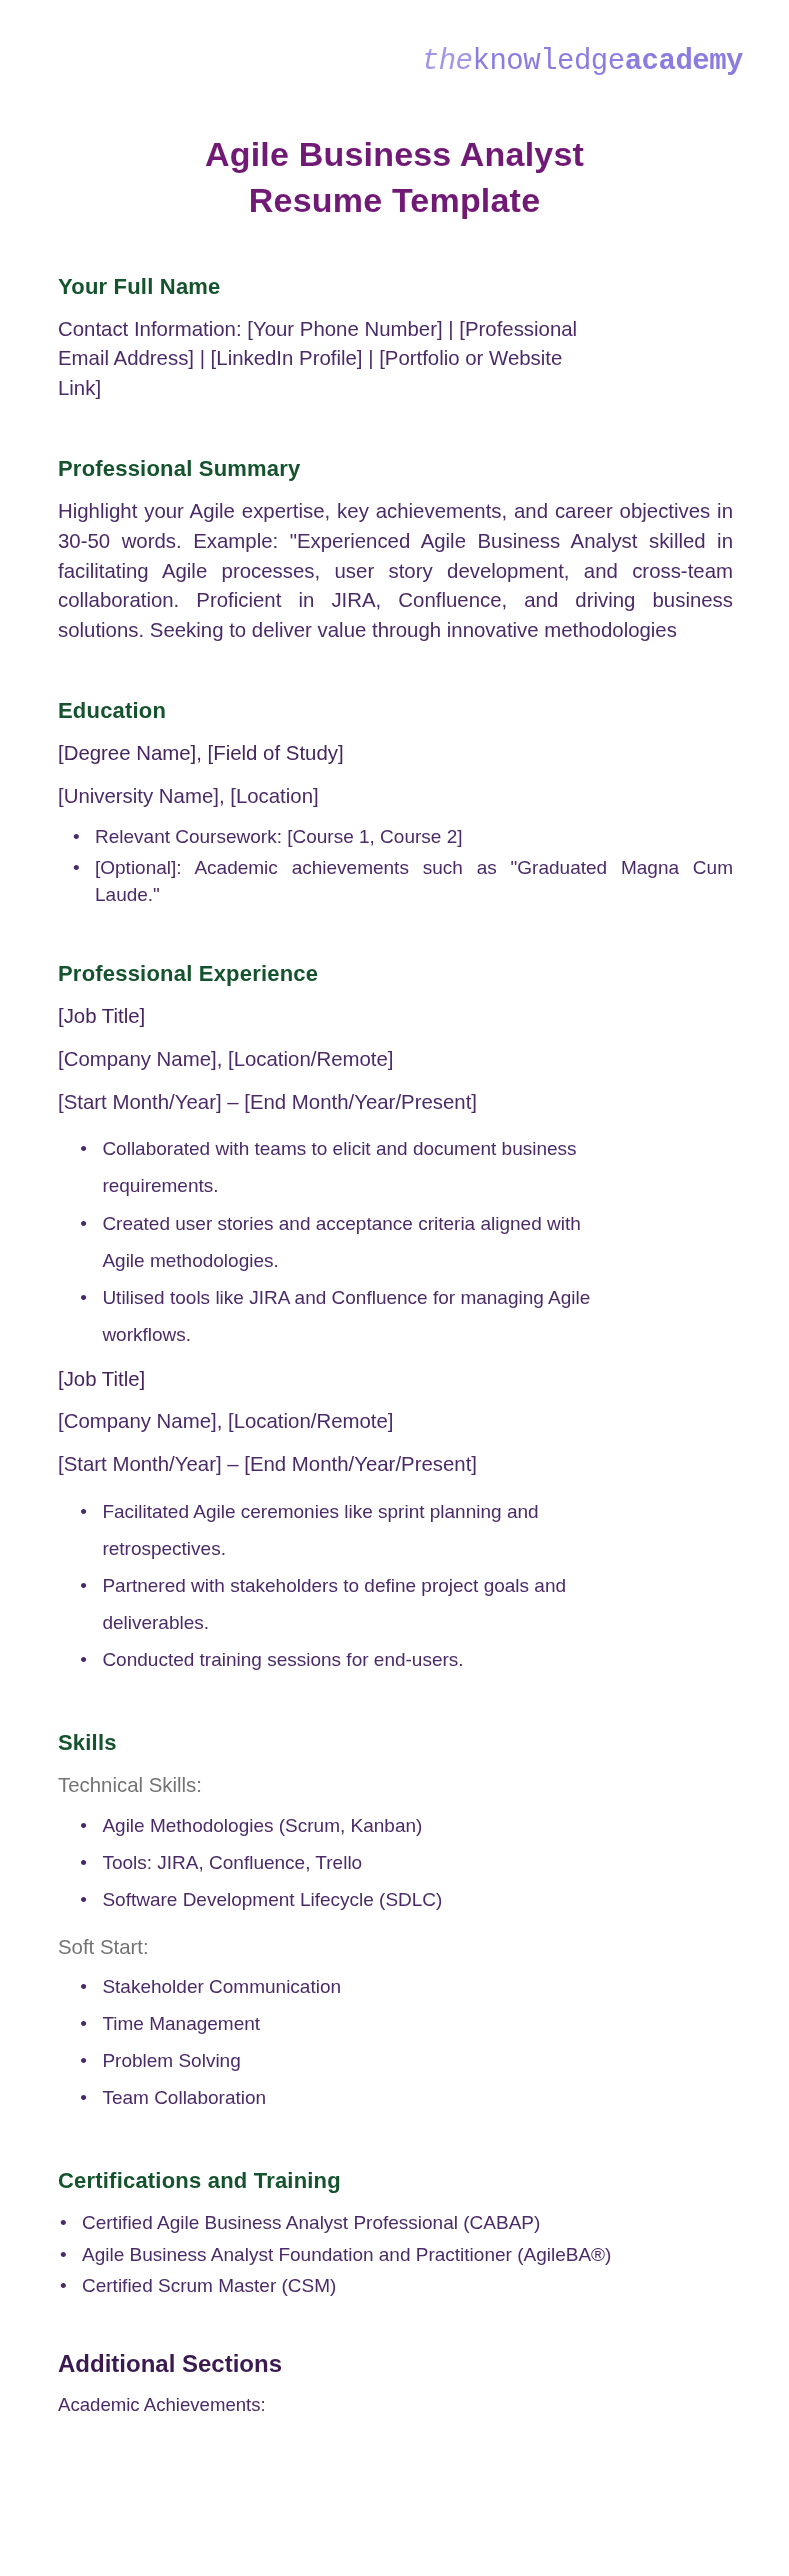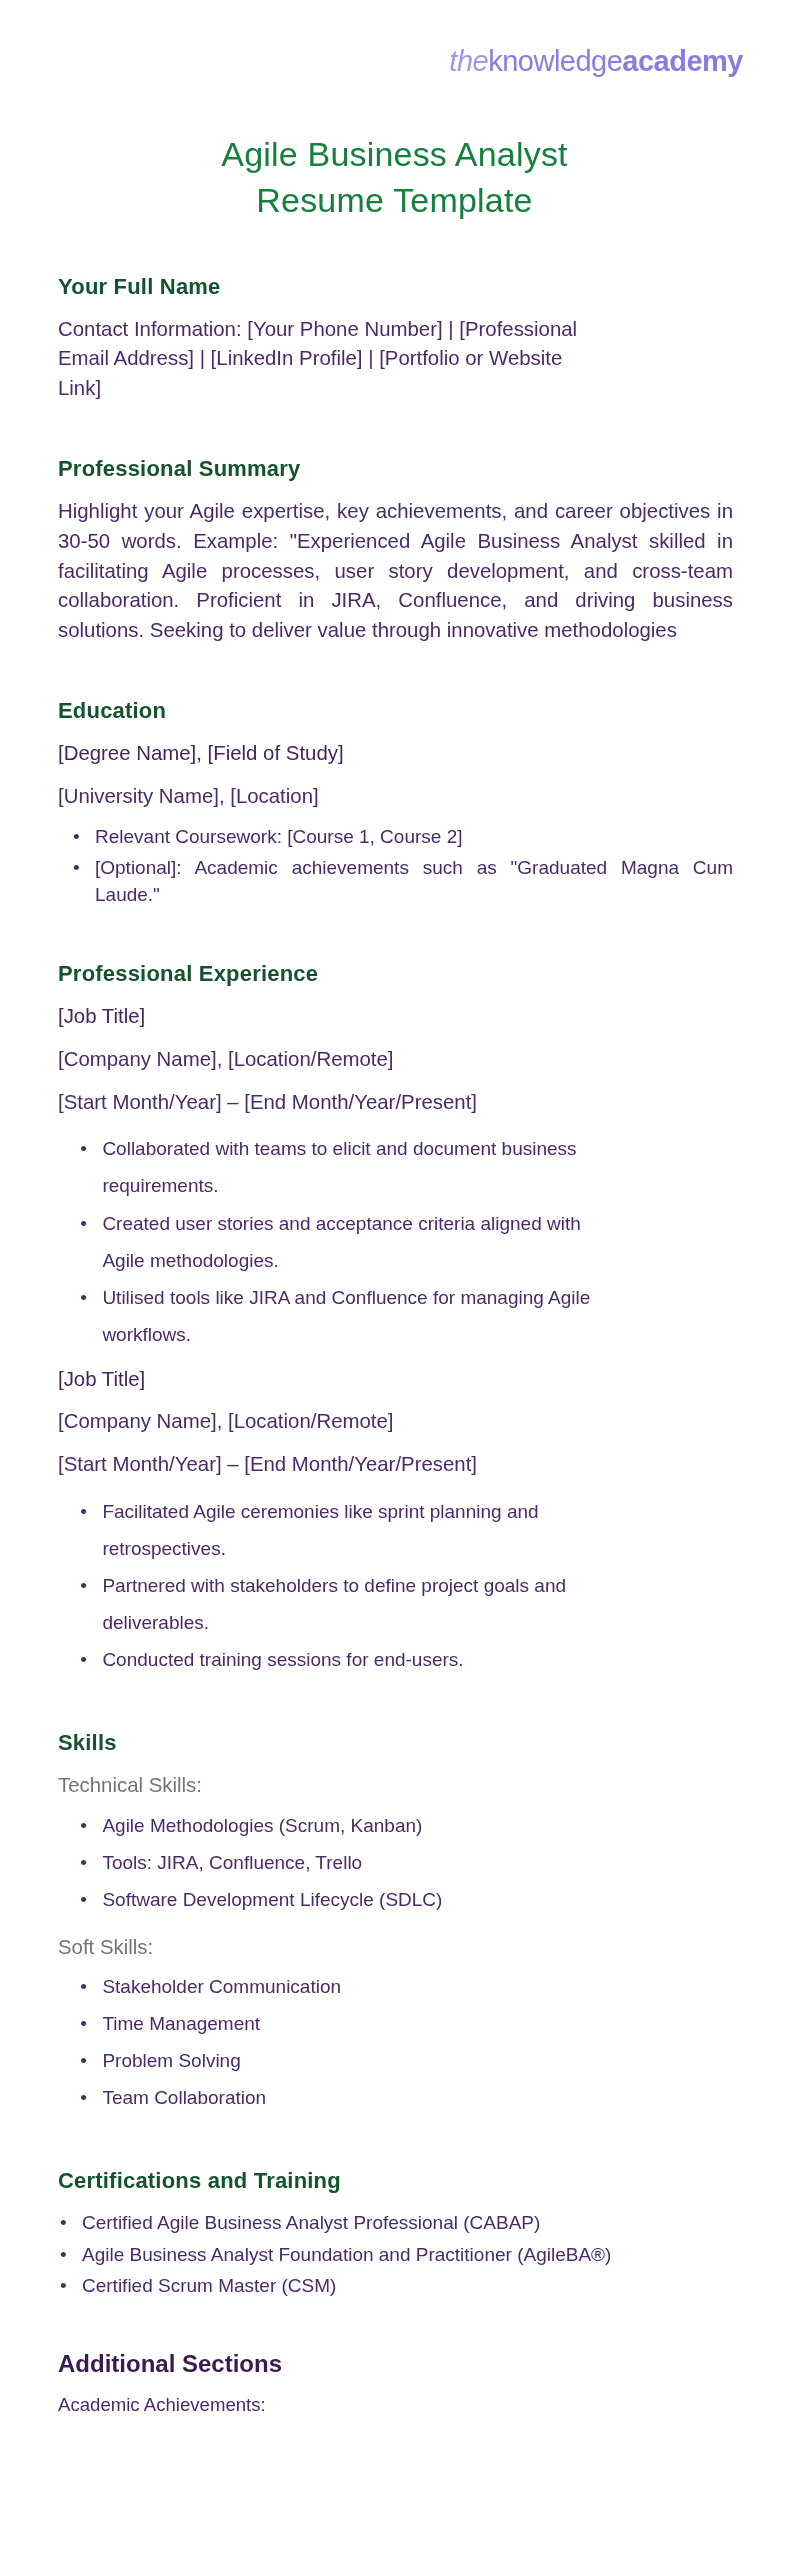--- a/index.html
+++ b/index.html
@@ -11,37 +11,37 @@
     font-family: "Liberation Sans", sans-serif;
     color: #4b2a68;
     overflow: hidden;
   }
   .page { width: 789px; height: 2576px; background: #ffffff; }
 
   
   .logo-row {
     padding: 46px 46px 0 0;
     text-align: right;
-    font-family: Liberation Sans, sans-serif;
+    font-family: Liberation Mono, monospace;
     font-size: 29px;
     line-height: 1.1;
     white-space: nowrap;
   }
   .logo-the { font-style: italic; color: #a396e8; letter-spacing: -0.5px; }
   .logo-knowledge { color: #8c7ce0; letter-spacing: -0.5px; }
   .logo-academy { color: #8c7ce0; font-weight: 700; letter-spacing: -0.5px; }
 
   
   .doc-title {
     margin-top: 54px;
     text-align: center;
     font-size: 34px;
-    font-weight: 400;
+    font-weight: 700;
     line-height: 1.35;
-    color: #15803d;
+    color: #701a75;
     letter-spacing: 0.2px;
   }
 
   
   .main { padding: 0 56px 0 58px; }
 
   h2.section-heading {
     font-size: 22px;
     font-weight: 700;
     color: #14532d;
@@ -162,21 +162,21 @@
     </section>
 
     <section>
       <h2 class="section-heading">Skills</h2>
       <p class="sub-label">Technical Skills:</p>
       <ul class="spaced">
         <li>Agile Methodologies (Scrum, Kanban)</li>
         <li>Tools: JIRA, Confluence, Trello</li>
         <li>Software Development Lifecycle (SDLC)</li>
       </ul>
-      <p class="sub-label">Soft Skills:</p>
+      <p class="sub-label">Soft Start:</p>
       <ul class="spaced">
         <li>Stakeholder Communication</li>
         <li>Time Management</li>
         <li>Problem Solving</li>
         <li>Team Collaboration</li>
       </ul>
     </section>
 
     <section>
       <h2 class="section-heading">Certifications and Training</h2>

